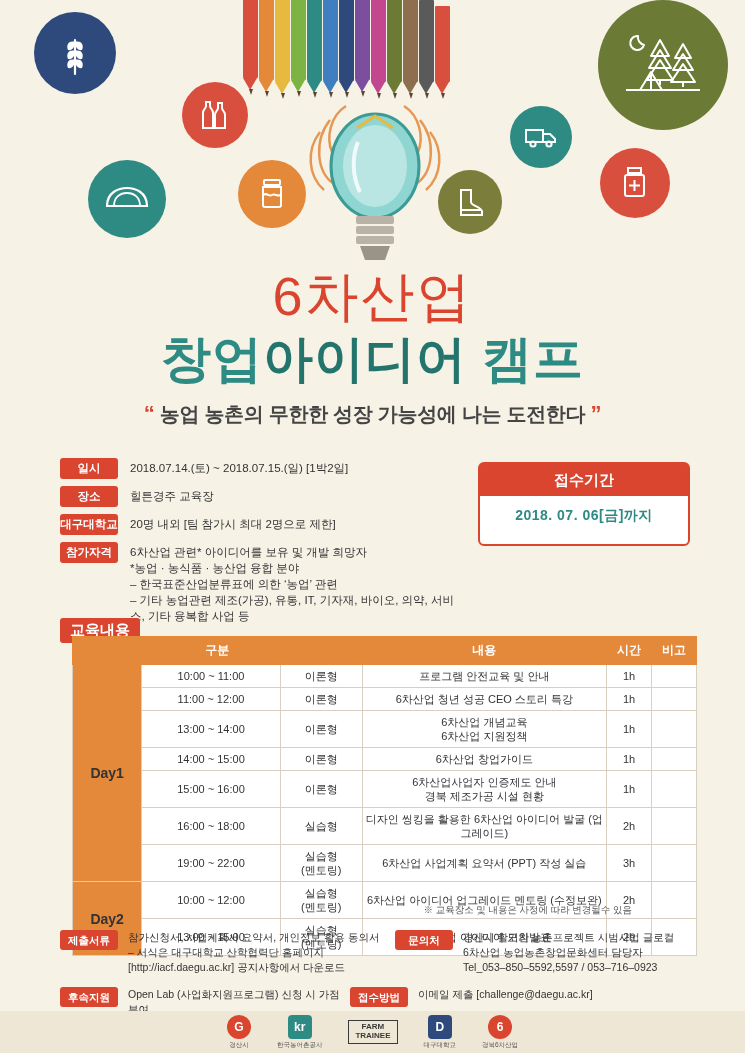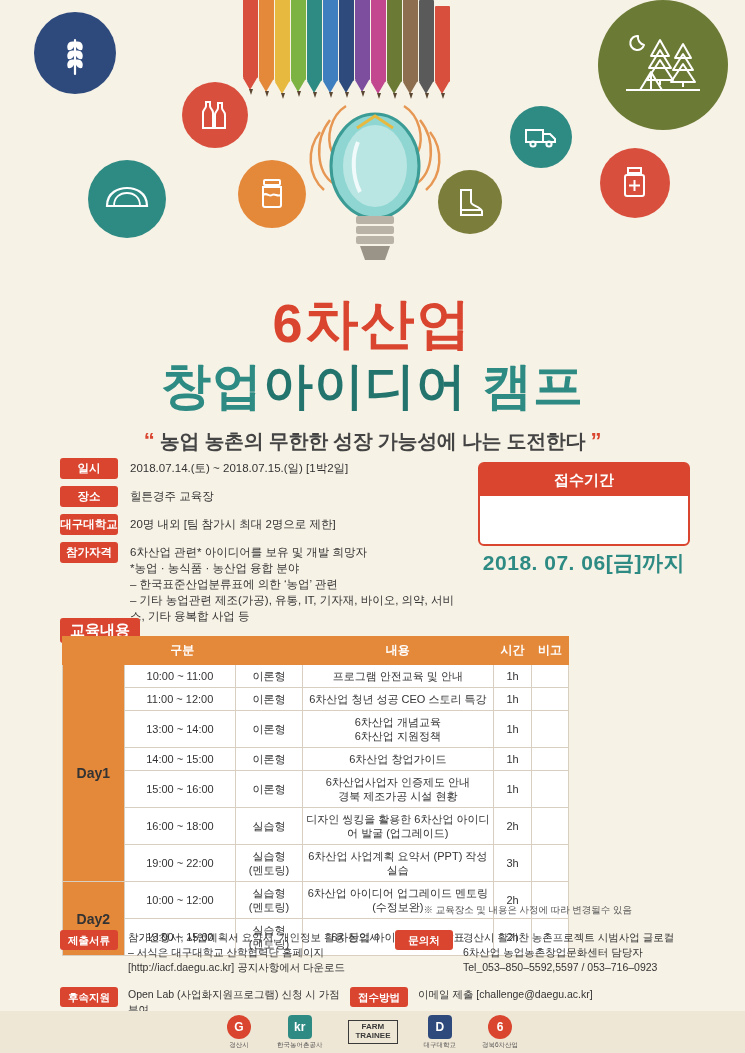--- a/index.html
+++ b/index.html
@@ -38,21 +38,21 @@
     position:absolute; bottom:-17px; left:5.5px; width:0; height:0;
     border-left:2px solid transparent; border-right:2px solid transparent;
     border-top:6px solid #5b4632;
   }
 
   
   .bulb-wrap { position:absolute; left:300px; top:80px; width:150px; height:200px; }
 
   
   .title-block { position:absolute; left:0; top:268px; width:745px; text-align:center; }
-  .t1 { font-size:54px; font-weight:bold; color:#d9452f; letter-spacing:2px; line-height:1.05;margin-top:27px; }
+  .t1 { font-size:54px; font-weight:normal; color:#d9452f; letter-spacing:2px; line-height:1.05; }
   .t2 { font-size:50px; font-weight:bold; color:#2e8b84; letter-spacing:1px; line-height:1.2; margin-top:4px;}
   .t2 .teal-dark { color:#24746e; }
   .subtitle { margin-top:12px; font-size:20px; font-weight:bold; color:#444; letter-spacing:-0.3px; }
   .subtitle .q { color:#d9452f; font-size:22px; }
 
   
   .info { position:absolute; left:60px; top:458px; width:400px; }
   .info-row { display:flex; margin-bottom:7px; }
   .tag {
     background:#d9452f; color:#fff; font-size:11.5px; font-weight:bold;
@@ -64,30 +64,30 @@
   
   .recept {
     position:absolute; left:478px; top:462px; width:212px; height:84px;
     border:2px solid #d9452f; border-radius:6px; background:#fff;
     display:flex; flex-direction:column; align-items:center; justify-content:flex-start;
   }
   .recept-title {
     width:100%; background:#d9452f; color:#fff; font-size:15px; font-weight:bold;
     text-align:center; padding:7px 0 6px; border-radius:2px 2px 0 0;
   }
-  .recept-date { font-size:21px; font-weight:bold; color:#2e8b84; padding-top:11px; letter-spacing:0.5px;margin-top:42px;}
+  .recept-date { font-size:14px; font-weight:bold; color:#2e8b84; padding-top:11px; letter-spacing:0.5px;}
 
   
   .curr-tag {
     position:absolute; left:60px; top:618px;
     background:#d9452f; color:#fff; font-size:15px; font-weight:bold;
     border-radius:3px; padding:3px 10px;
   }
   table.curr {
-    position:absolute; left:62px; top:636px; width:507px;
+    position:absolute; left:72px; top:636px; width:625px;
     border-collapse:collapse; font-size:11px; background:#fff;
   }
   table.curr th {
     background:#e4883a; color:#fff; font-weight:bold; font-size:12px;
     border:1px solid #e4883a; padding:5px 0; text-align:center;
   }
   table.curr td {
     border:1px solid #d8cfc0; padding:4px 2px; text-align:center; color:#333;
     line-height:14px;
   }

